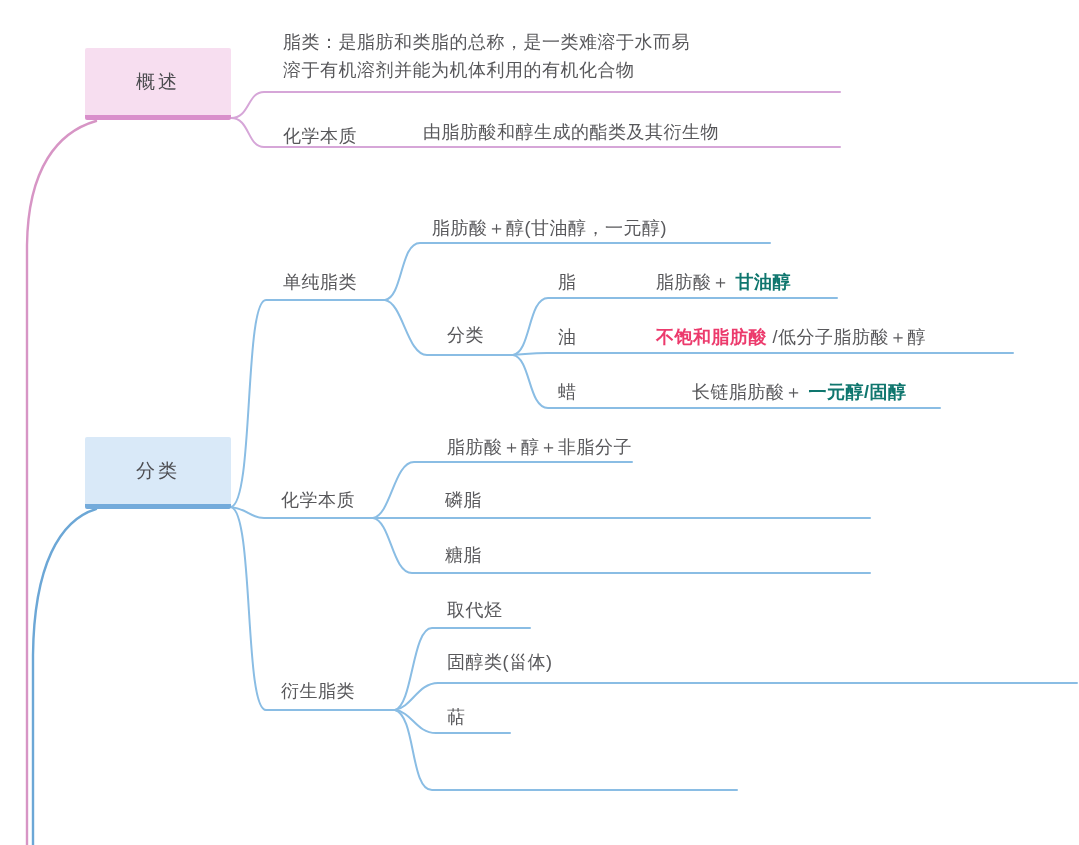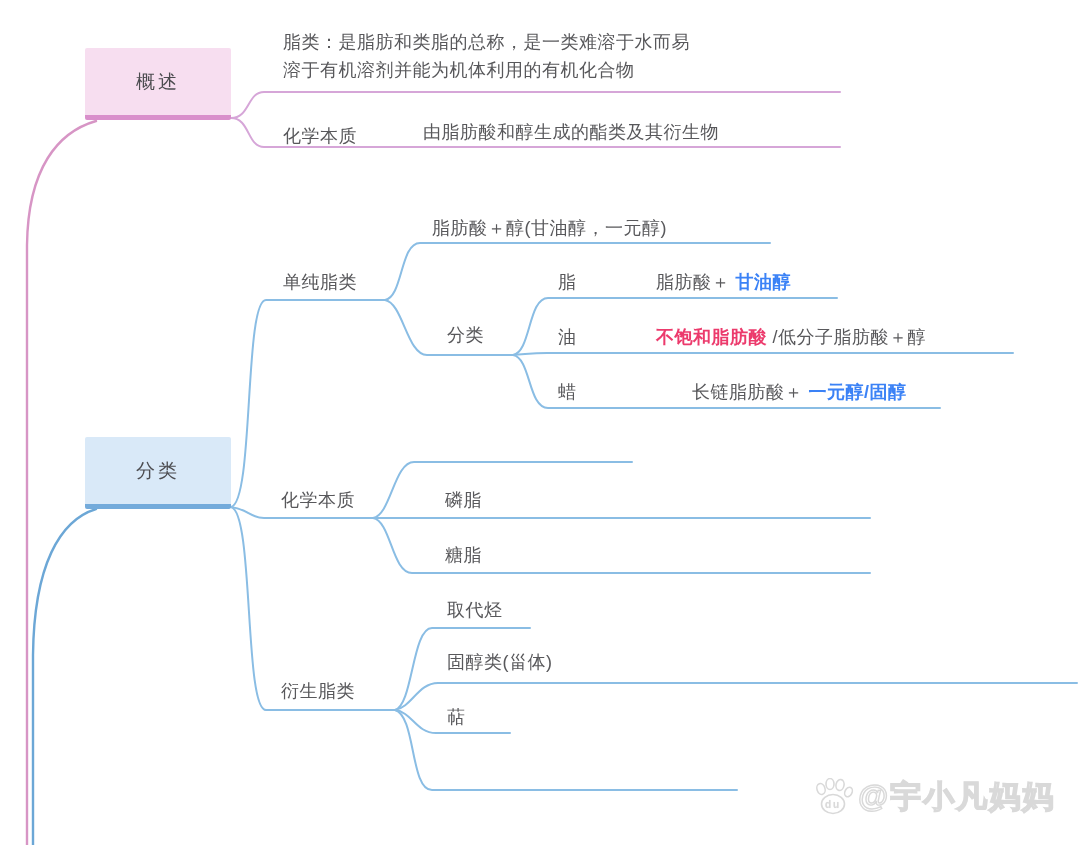--- a/index.html
+++ b/index.html
@@ -17,21 +17,21 @@
     position:absolute;width:146px;height:67px;border-radius:2px;
     display:flex;align-items:center;justify-content:center;
     font-size:19px;color:#4c4c50;letter-spacing:3px;
   }
   .topic-overview{left:85px;top:48px;background:#f7def0;border-bottom:5px solid #d98fcb;}
   .topic-classification{left:85px;top:437px;background:#d9e9f8;border-bottom:5px solid #74abdb;}
   .nt{
     position:absolute;font-size:18px;line-height:24px;color:#58585b;
     white-space:nowrap;letter-spacing:0.5px;
   }
-  .mag{color:#3b82f6;font-weight:700;}
+  .mag{color:#0f766e;font-weight:700;}
   .red{color:#ec3a6c;font-weight:700;}
   .watermark{
     position:absolute;left:812px;top:776px;display:flex;align-items:center;gap:4px;
     color:#ffffff;font-size:31px;font-weight:700;letter-spacing:2px;
     -webkit-text-stroke:1.4px #d9d9d9;text-shadow:0 0 1px #e3e3e3;
   }
 </style>
 </head>
 <body>
 
@@ -93,35 +93,23 @@
   <div class="nt" style="left:656px;top:325px;">
     <span class="red">不饱和脂肪酸</span><span> /低分子脂肪酸＋醇</span>
   </div>
 
   <div class="nt" style="left:558px;top:380px;">蜡</div>
   <div class="nt" style="left:692px;top:380px;">
     <span>长链脂肪酸＋ </span><span class="mag">一元醇/固醇</span>
   </div>
 
   <div class="nt" style="left:281px;top:488px;">化学本质</div>
+  <div class="nt" style="left:447px;top:435px;">脂肪酸＋醇＋非脂分子</div>
   <div class="nt" style="left:445px;top:488px;">磷脂</div>
   <div class="nt" style="left:445px;top:543px;">糖脂</div>
 
   <div class="nt" style="left:281px;top:679px;">衍生脂类</div>
   <div class="nt" style="left:447px;top:598px;">取代烃</div>
   <div class="nt" style="left:447px;top:650px;">固醇类(甾体)</div>
   <div class="nt" style="left:447px;top:705px;">萜</div>
 
-  <div class="watermark">
-    <svg width="42" height="38" viewBox="0 0 42 38">
-      <g fill="#ffffff" stroke="#d9d9d9" stroke-width="1.6">
-        <ellipse cx="9" cy="11" rx="4" ry="5.5" transform="rotate(-18 9 11)"></ellipse>
-        <ellipse cx="18" cy="6" rx="4" ry="5.5"></ellipse>
-        <ellipse cx="28" cy="7" rx="4" ry="5.5" transform="rotate(12 28 7)"></ellipse>
-        <ellipse cx="36.5" cy="14" rx="3.5" ry="5" transform="rotate(26 36.5 14)"></ellipse>
-        <ellipse cx="21" cy="26" rx="11.5" ry="9.5"></ellipse>
-      </g>
-      <text x="21" y="30" text-anchor="middle" font-size="10" font-weight="bold" fill="#dadada">du</text>
-    </svg>
-    <span>@宇小凡妈妈</span>
-  </div>
 
 </div>
 
 </body></html>

